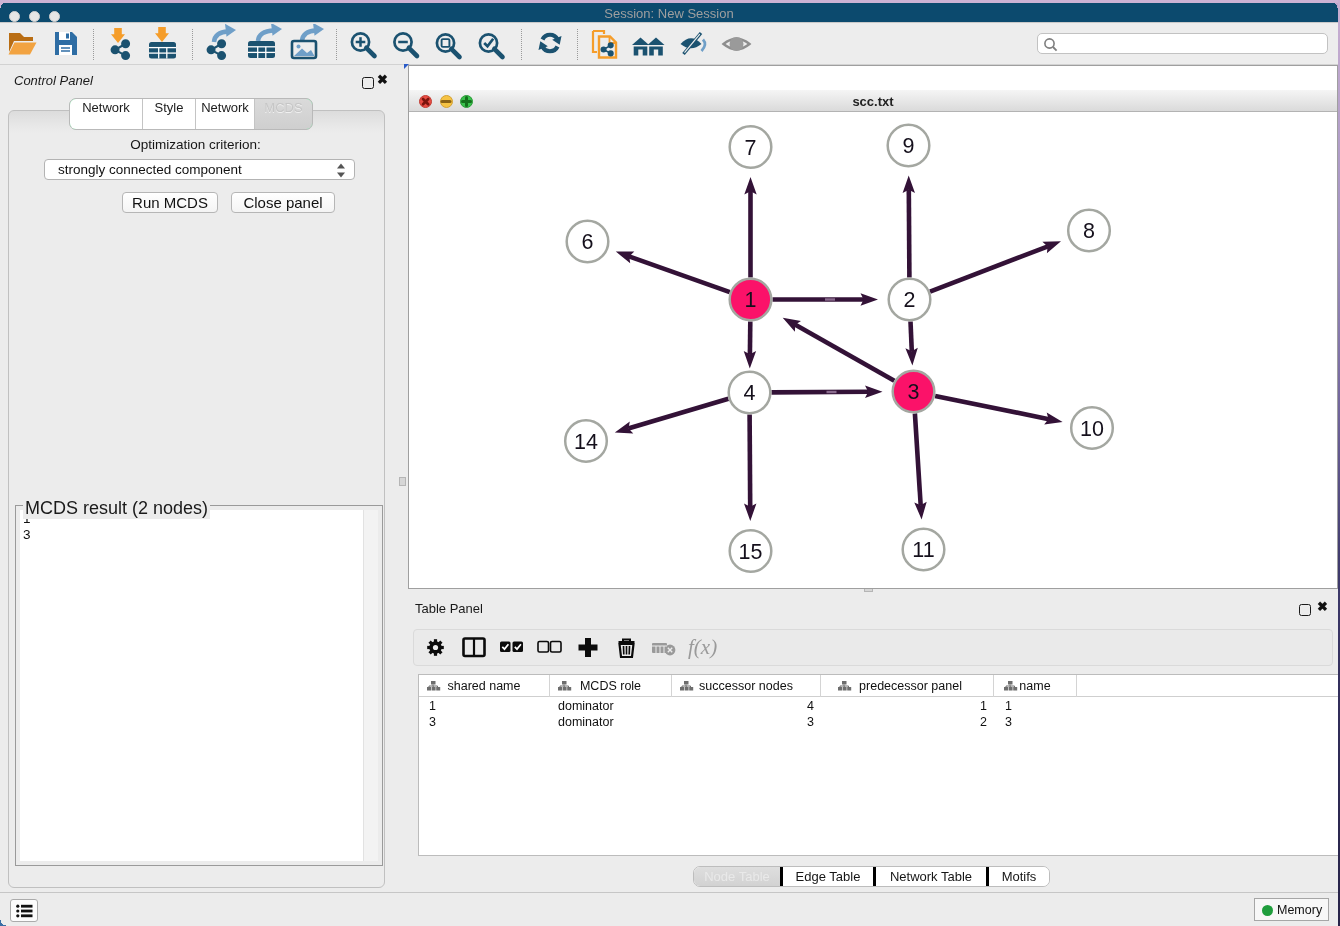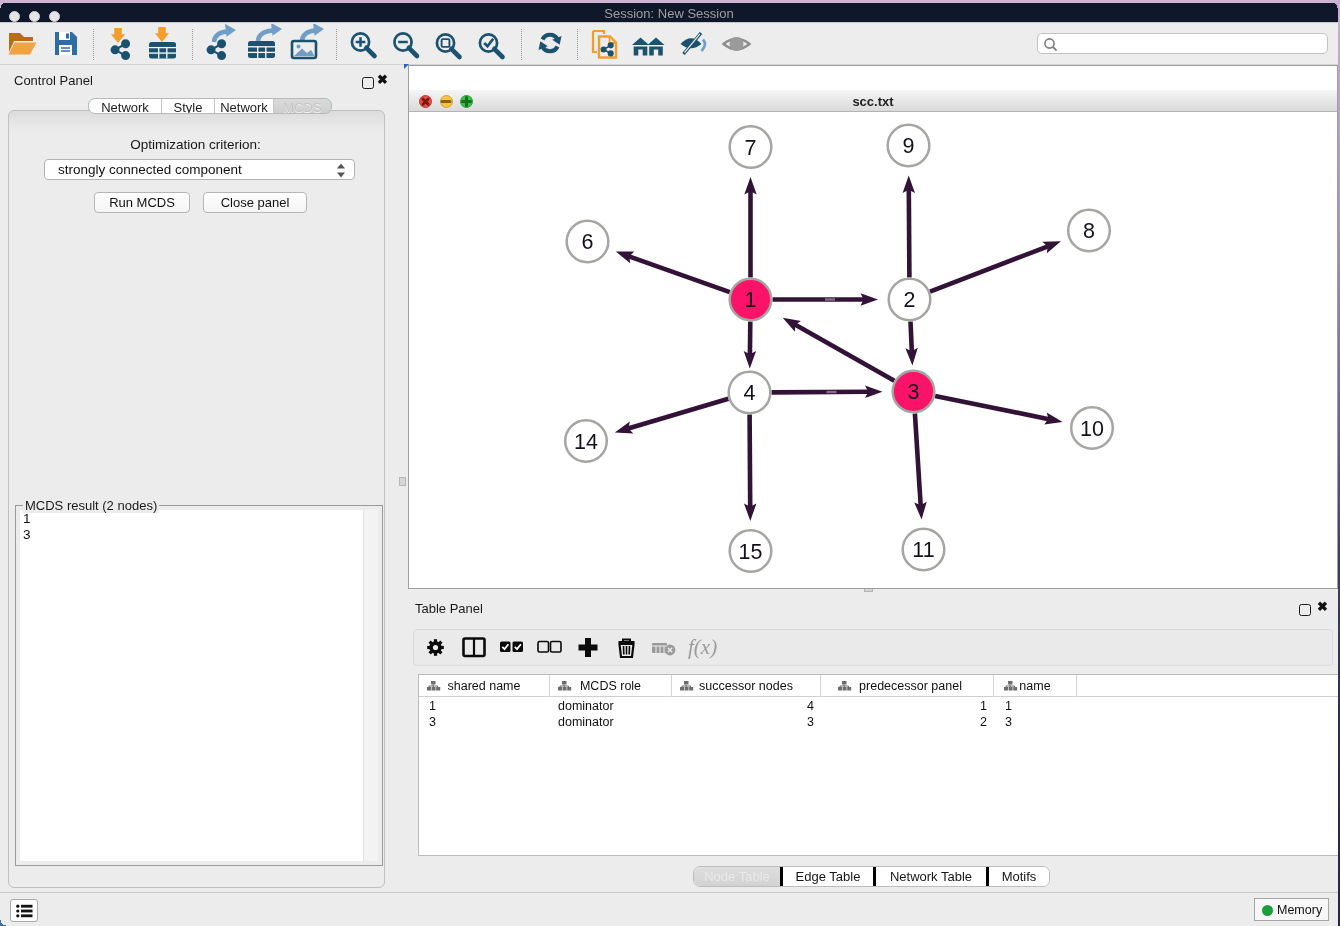--- a/index.html
+++ b/index.html
@@ -9,39 +9,39 @@
 #wall-top { position:absolute; left:0; top:0; width:1340px; height:3px; background:#cdb3d4; z-index:50; }
 #wall-right { position:absolute; left:1338px; top:0; width:2px; height:926px; z-index:50;
   background:linear-gradient(#c9afd2 0%, #a393c2 25%, #6f639a 45%, #413c6e 60%, #322e5b 75%, #272348 100%); }
 #corner-tl { position:absolute; left:0; top:0; width:8px; height:8px; z-index:49;
   background:radial-gradient(circle at 8px 8px, transparent 7px, #cdb3d4 7px); }
 #corner-tr { position:absolute; left:1330px; top:0; width:8px; height:8px; z-index:49;
   background:radial-gradient(circle at 0 8px, transparent 7px, #c0a6cc 7px); }
 #corner-bl { position:absolute; left:0; top:920px; width:6px; height:6px; z-index:51;
   background:radial-gradient(circle at 6px 0px, transparent 5.5px, #3a6ea5 5.5px); }
 
-#titlebar { position:absolute; left:0; top:3px; width:1338px; height:20px; background:#0f172a; border-bottom:1px solid #c9c9c9; }
+#titlebar { position:absolute; left:0; top:3px; width:1338px; height:20px; background:#0c4a6e; border-bottom:1px solid #c9c9c9; }
 .tl-circle { position:absolute; top:7.5px; width:11px; height:11px; border-radius:50%; background:#e5e5e5; border:1px solid #cecece; }
 #title-text { position:absolute; top:3px; width:100%; text-align:center; font-size:13px; color:#9f9f9f; }
 
 #toolbar { position:absolute; left:0; top:24px; width:1338px; height:41px; background:#ededed; border-bottom:1px solid #d2d2d2; }
 .tsep { position:absolute; top:5px; height:31px; width:0; border-left:1px dotted #9a9a9a; }
 #searchbox { position:absolute; left:1037px; top:9px; width:291px; height:21px; background:#fff; border:1px solid #c2c2c2; border-radius:5px; }
 
 #cpanel { position:absolute; left:0; top:65px; width:391px; height:827px; background:#ececec; }
-#cp-title { position:absolute; left:14px; top:8px; font-size:13px; color:#1a1a1a; }
+#cp-title { position:absolute; left:14px; top:8px; font-size:13px; color:#1a1a1a;font-style:italic; }
 #cp-box { position:absolute; left:8px; top:45px; width:377px; height:778px; border:1px solid #c0c0c0; border-radius:6px;
   background:linear-gradient(#dcdcdc 0%, #e7e7e7 14px, #ececec 22px); }
-#cp-tabs { position:absolute; left:88px; top:33px; height:16px; display:flex; border:1px solid #b9b9b9; border-radius:7px; overflow:hidden; background:#86efac; }
+#cp-tabs { position:absolute; left:69px; top:33px; height:32px; display:flex; border:1px solid #b9b9b9; border-radius:7px; overflow:hidden; background:#86efac; }
 .cptab { font-size:13px; color:#1c1c1c; text-align:center; line-height:18px; background:#fff; border-right:1px solid #c4c4c4; }
 #optlabel { position:absolute; left:0; top:72px; width:391px; text-align:center; font-size:13.5px; color:#161616; }
 #cp-select { position:absolute; left:44px; top:94px; width:311px; height:21px; background:#fff; border:1px solid #b3b3b3; border-radius:4px; font-size:13.5px; color:#111; line-height:19px; padding-left:13px; }
-.cp-btn { position:absolute; top:127px; height:21px; background:linear-gradient(#ffffff,#f4f4f4); border:1px solid #b6b6b6; border-radius:4px; font-size:13px; color:#111; text-align:center; line-height:19px; }
+.cp-btn { position:absolute; top:127px; height:21px; background:linear-gradient(#ffffff,#f4f4f4); border:1px solid #b6b6b6; border-radius:4px; font-size:15px; color:#111; text-align:center; line-height:19px;margin-left:28px; }
 #fieldset { position:absolute; left:15px; top:440px; width:368px; height:361px; border:1px solid #9a9a9a; }
-#fs-legend { position:absolute; left:7px; top:-8px; background:#ececec; font-size:13px; color:#1a1a1a; padding:0 2px; }
+#fs-legend { position:absolute; left:7px; top:-8px; background:#ececec; font-size:18px; color:#1a1a1a; padding:0 2px; }
 #fs-white { position:absolute; left:4px; top:4px; right:4px; bottom:4px; background:#fff; }
 #fs-scroll { position:absolute; right:0px; top:0px; width:15px; height:100%; background:#f3f3f3; border-left:1px solid #e2e2e2; }
 #fs-text { position:absolute; left:3px; top:1px; font-size:13.5px; color:#111; line-height:16px; }
 
 .wc-float { position:absolute; width:12px; height:12px; border:1.7px solid #1a1a1a; border-radius:2.5px; }
 .wc-close { position:absolute; font-size:13px; font-weight:bold; color:#111; }
 
 #netwin { position:absolute; left:408px; top:65px; width:930px; height:524px; border:1px solid #9f9f9f; background:#fff; }
 #nw-title { position:absolute; left:0; top:0; width:100%; height:22px; background:linear-gradient(#f5f5f5,#dadada); border-bottom:1px solid #b3b3b3;margin-top:24px; }
 #nw-title-text { position:absolute; width:100%; top:4px; text-align:center; font-size:13px; font-weight:bold; color:#222; }

